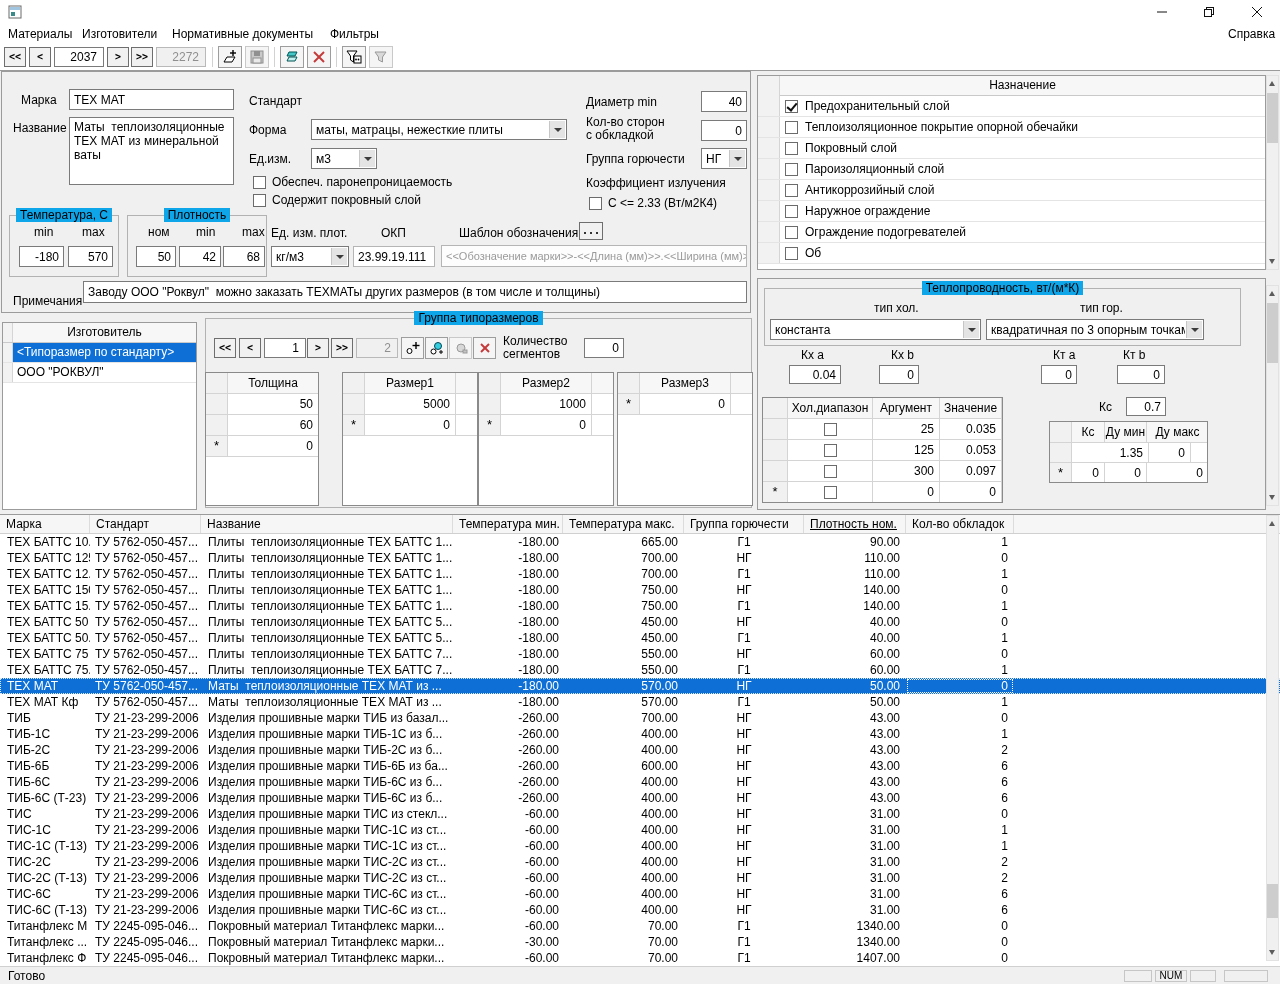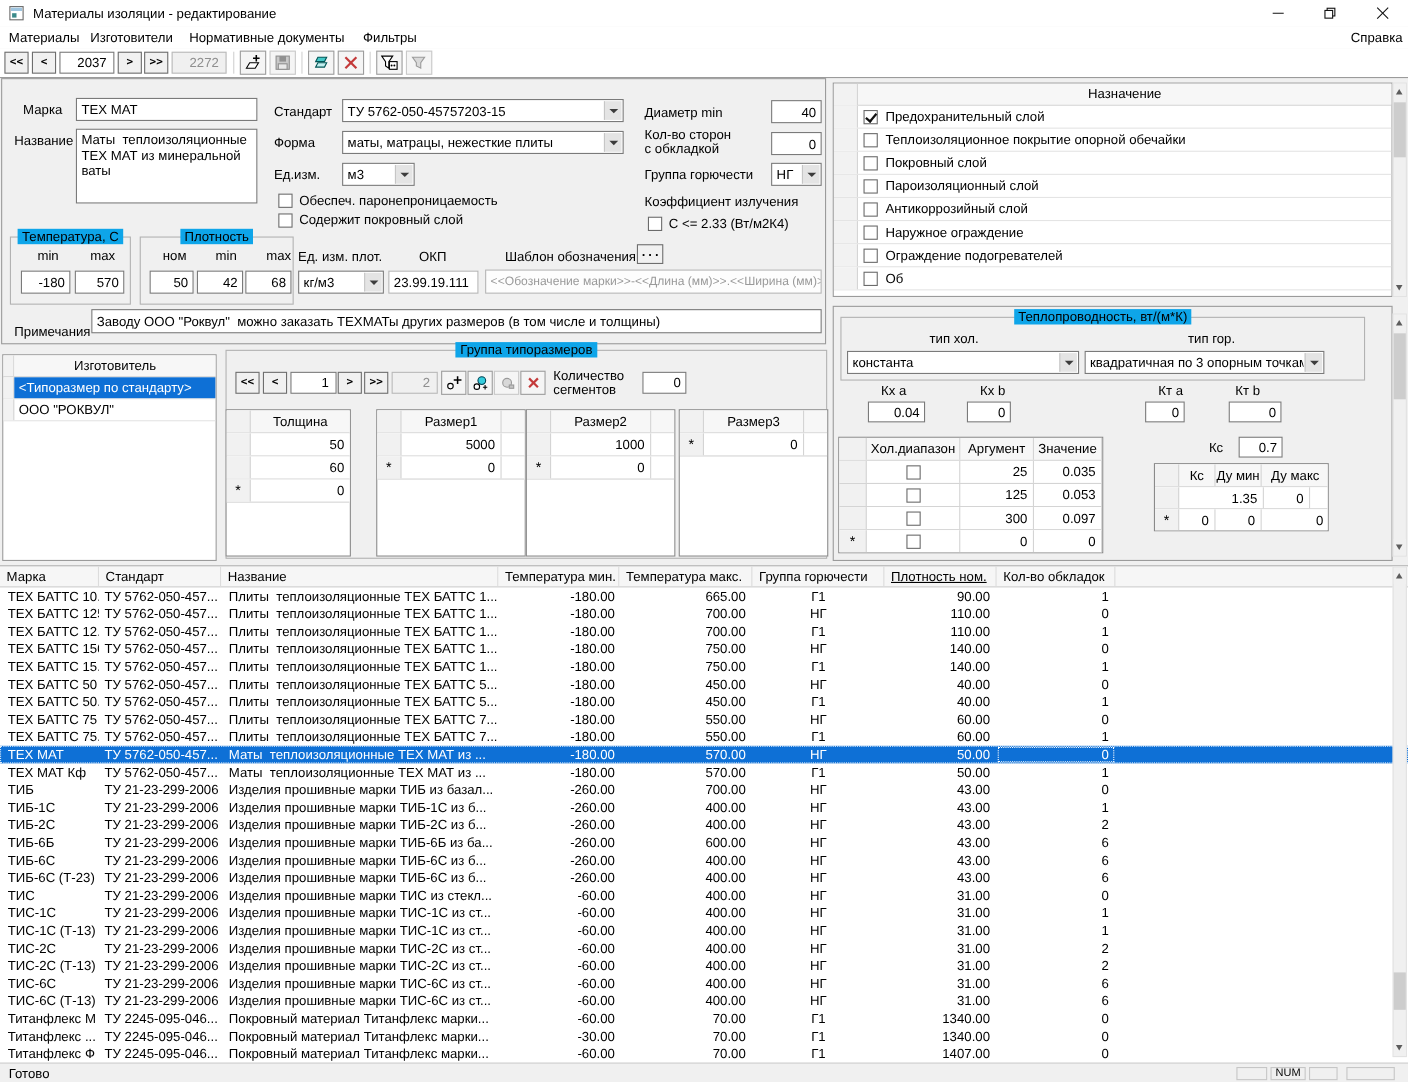--- a/index.html
+++ b/index.html
@@ -91,21 +91,20 @@
 <body>
 
 <div class="titlebar">
   <span class="app-icon">
     <svg width="14" height="14">
         <rect x="1" y="1" width="12" height="12" fill="#fff" stroke="#6a6a6a"></rect>
         <rect x="2" y="2" width="10" height="3" fill="#9fc5e0"></rect>
         <rect x="3" y="7" width="4" height="4" fill="#3b8a8a"></rect>
       </svg>
   </span>
-  <span class="title-text">Материалы изоляции - редактирование</span>
   <span class="cap-btn" style="left:1139px;">
       <svg width="12" height="12">
         <line x1="1" y1="6" x2="11" y2="6" stroke="#111" stroke-width="1"></line>
       </svg>
     </span>
   <span class="cap-btn" style="left:1186px;">
       <svg width="12" height="12">
         <rect x="3.5" y="1.5" width="7" height="7" fill="none" stroke="#111"></rect>
         <rect x="1.5" y="3.5" width="7" height="7" fill="#fff" stroke="#111"></rect>
       </svg>
@@ -177,24 +176,20 @@
   </span>
 </div>
 
 <div class="formbox">
   <span class="lbl" style="left:19px;top:22px;">Марка</span>
   <div class="tb" style="left:67px;top:17px;width:165px;height:21px;">ТЕХ МАТ</div>
   <span class="lbl" style="left:11px;top:50px;">Название</span>
   <div class="tb" style="left:67px;top:45px;width:165px;height:68px;align-items:flex-start;padding-top:2px;white-space:pre-wrap;line-height:14px;">Маты  теплоизоляционные ТЕХ МАТ из минеральной ваты</div>
 
   <span class="lbl" style="left:247px;top:23px;">Стандарт</span>
-  <div class="combo" style="left:309px;top:18px;width:256px;height:21px;">
-    <span class="val">ТУ 5762-050-45757203-15</span>
-      <span class="cbtn"></span>
-  </div>
   <span class="lbl" style="left:247px;top:52px;">Форма</span>
   <div class="combo" style="left:309px;top:47px;width:256px;height:21px;">
     <span class="val">маты, матрацы, нежесткие плиты</span>
       <span class="cbtn"></span>
   </div>
   <span class="lbl" style="left:247px;top:81px;">Ед.изм.</span>
   <div class="combo" style="left:309px;top:76px;width:66px;height:21px;">
     <span class="val">м3</span>
       <span class="cbtn"></span>
   </div>
@@ -412,21 +407,21 @@
 </div>
 <div class="vscroll" style="left:1266px;top:75px;height:195px;">
   <span class="sb-arrow sb-up" style="top:0;"></span>
   <span class="sb-thumb" style="top:17px;height:50px;"></span>
   <span class="sb-arrow sb-down" style="bottom:0;"></span>
 </div>
 
 <div class="rpanel">
   <div class="groupbox" style="left:6px;top:9px;width:477px;height:58px;">
     <div class="legend"><span>Теплопроводность, вт/(м*К)</span></div>
-    <span class="lbl" style="left:80px;top:13px;">тип хол.</span>
+    <span class="lbl" style="left:109px;top:13px;">тип хол.</span>
     <span class="lbl" style="left:315px;top:13px;">тип гор.</span>
     <div class="combo" style="left:5px;top:30px;width:211px;height:21px;">
       <span class="val">константа</span>
         <span class="cbtn"></span>
     </div>
     <div class="combo" style="left:221px;top:30px;width:218px;height:21px;">
       <span class="val">квадратичная по 3 опорным точкам</span>
         <span class="cbtn"></span>
     </div>
   </div>

